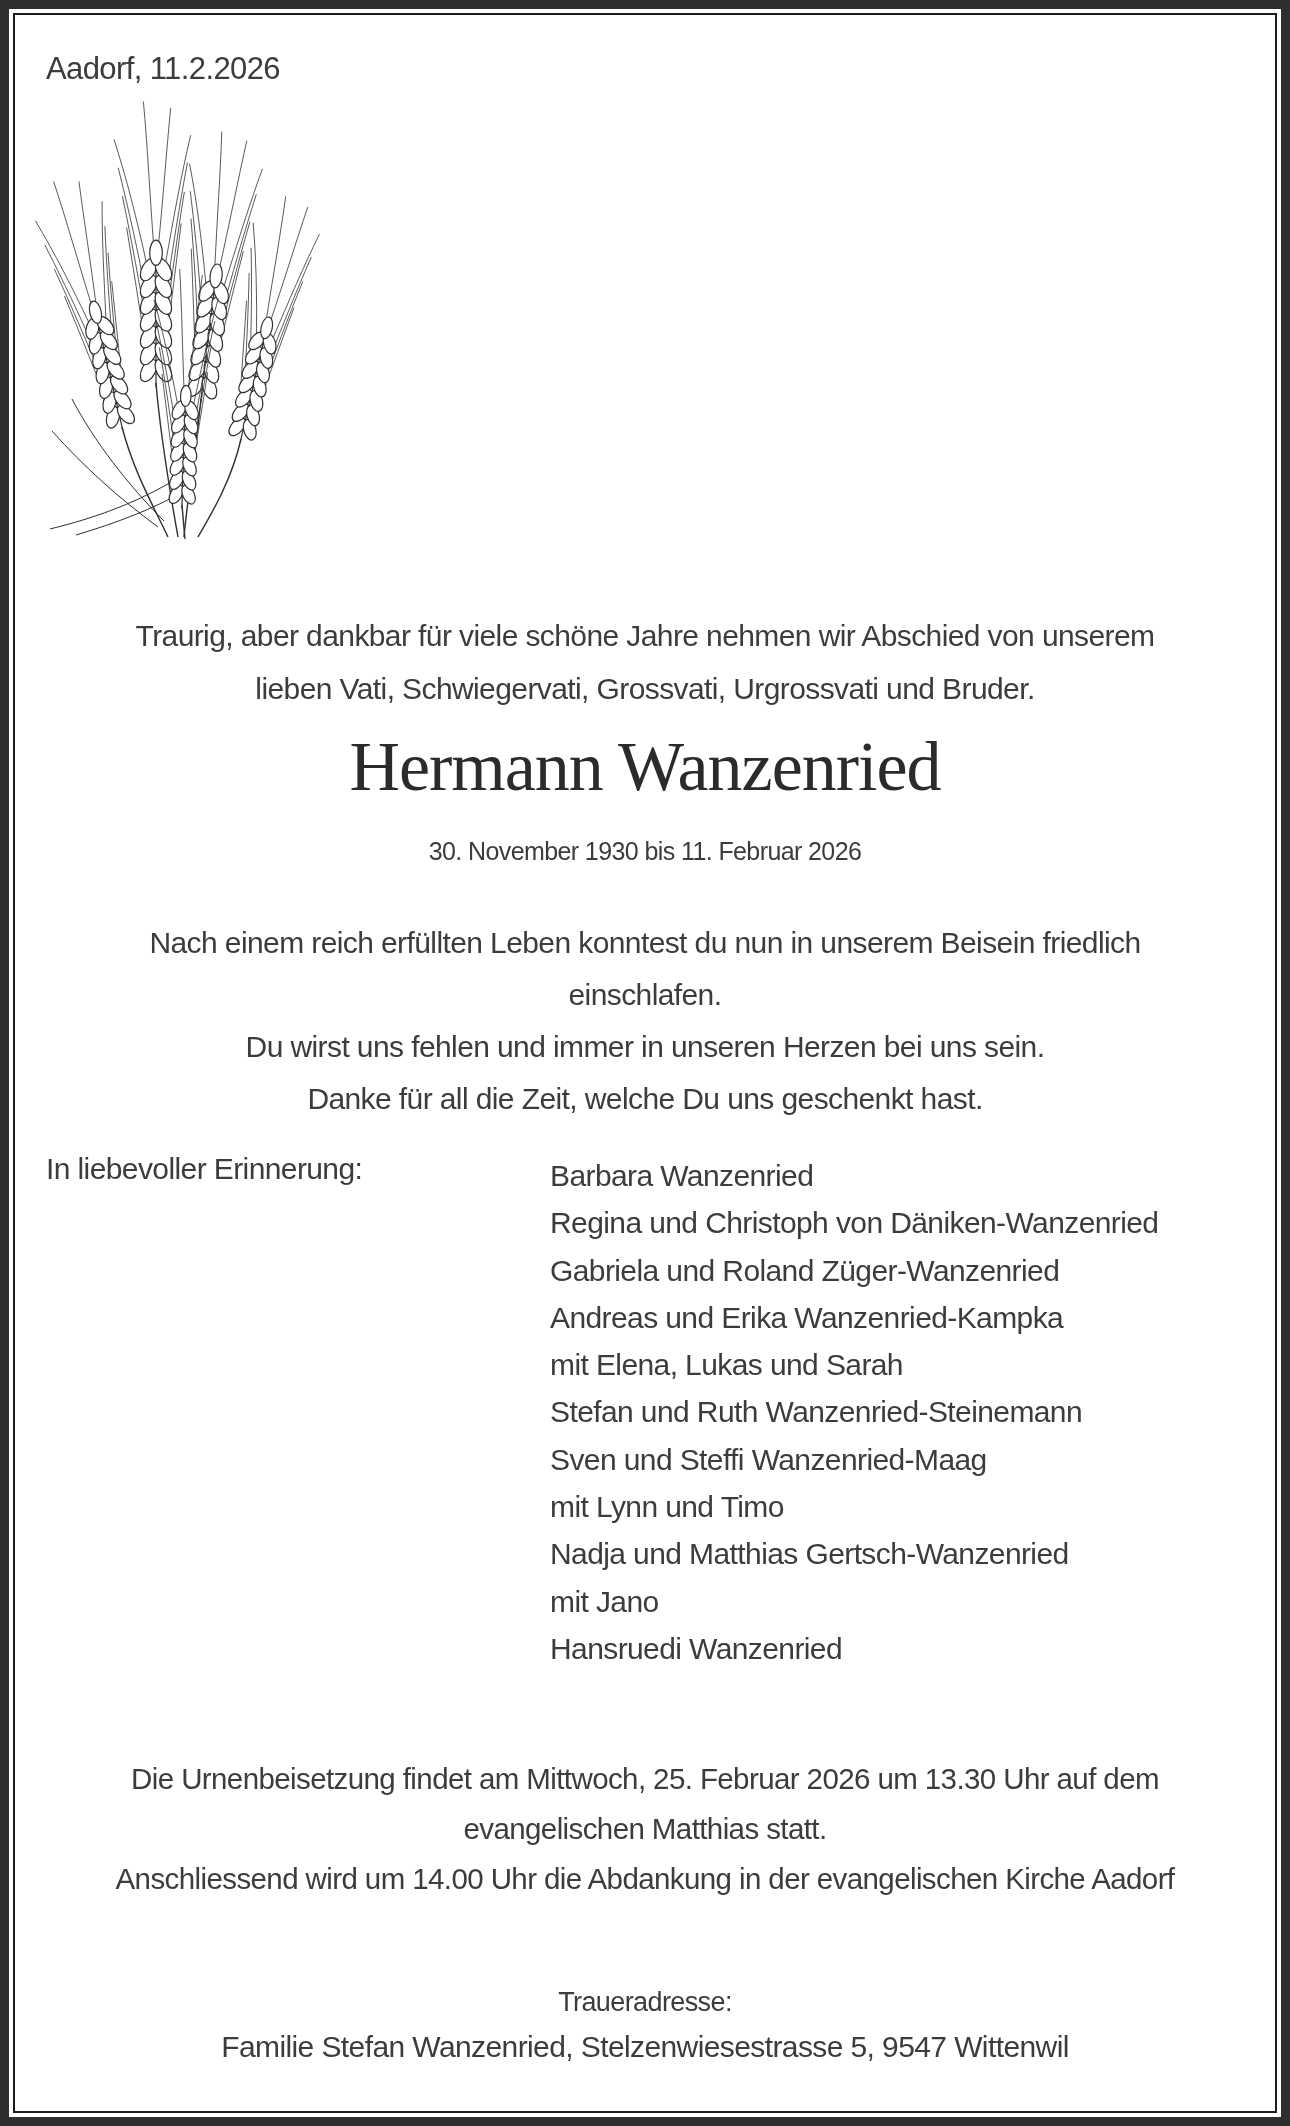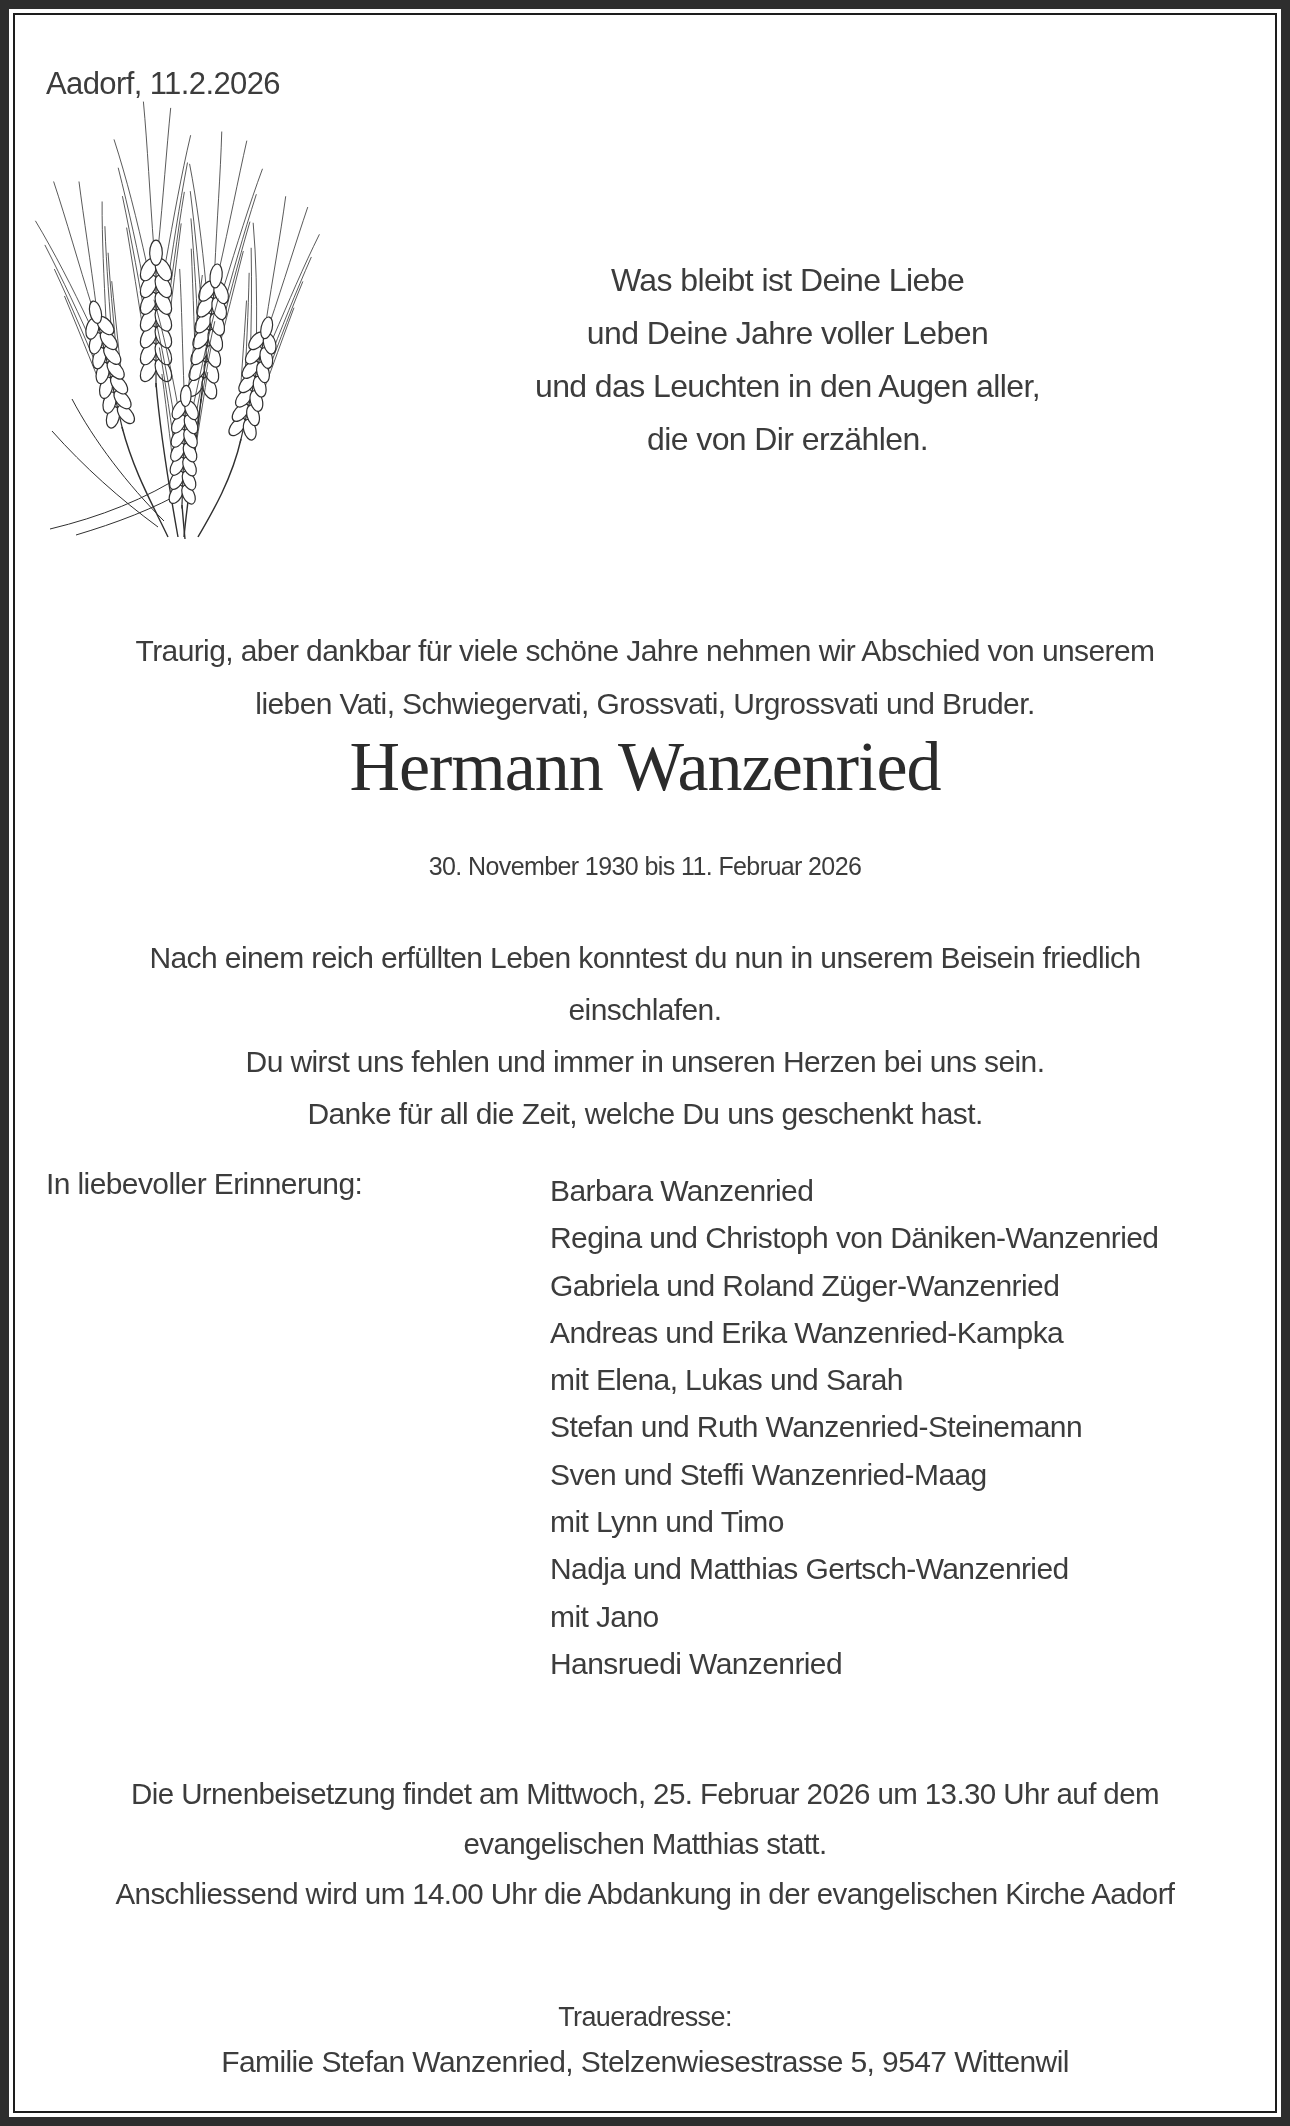--- a/index.html
+++ b/index.html
@@ -19,21 +19,20 @@
   .rule {
     position: absolute;
     left: 4px; top: 4px; right: 4px; bottom: 4px;
     border: 2.5px solid #1d1d1d;
   }
   .abs { position: absolute; }
   .txt {
     color: #3c3c3c;
     letter-spacing: -0.6px;
     white-space: nowrap;
-    margin-top: 15px;
   }
   .center { text-align: center; }
   .dateline {
     left: 37px; top: 42px;
     font-size: 31px;
   }
   .wheat-svg {
     left: 27px; top: 92px;
     width: 260px; height: 440px;
     overflow: visible;
@@ -140,26 +139,20 @@
       <path d="M150,372 C110,398 64,416 14,428" stroke-width="1"></path>
       <path d="M152,388 C118,408 80,422 40,434" stroke-width="1"></path>
     </g>
     <use href="#ear" transform="translate(120,282) scale(1.05)"></use>
     <use href="#ear" transform="translate(165,298) rotate(7)"></use>
     <use href="#ear" transform="translate(205,338) rotate(13) scale(0.92)"></use>
     <use href="#ear" transform="translate(86,326) rotate(-13) scale(0.95)"></use>
     <use href="#ear" transform="translate(146,404) rotate(2) scale(0.88)"></use>
   </svg>
 
-  <div class="abs txt center poem">
-    <div>Was bleibt ist Deine Liebe</div>
-    <div>und Deine Jahre voller Leben</div>
-    <div>und das Leuchten in den Augen aller,</div>
-    <div>die von Dir erzählen.</div>
-  </div>
 
   <div class="abs txt center intro">
     <div>Traurig, aber dankbar für viele schöne Jahre nehmen wir Abschied von unserem</div>
     <div>lieben Vati, Schwiegervati, Grossvati, Urgrossvati und Bruder.</div>
   </div>
 
   <div class="abs deceased-name">Hermann Wanzenried</div>
   <div class="abs txt center life-dates">30. November 1930 bis 11. Februar 2026</div>
 
   <div class="abs txt center farewell">

